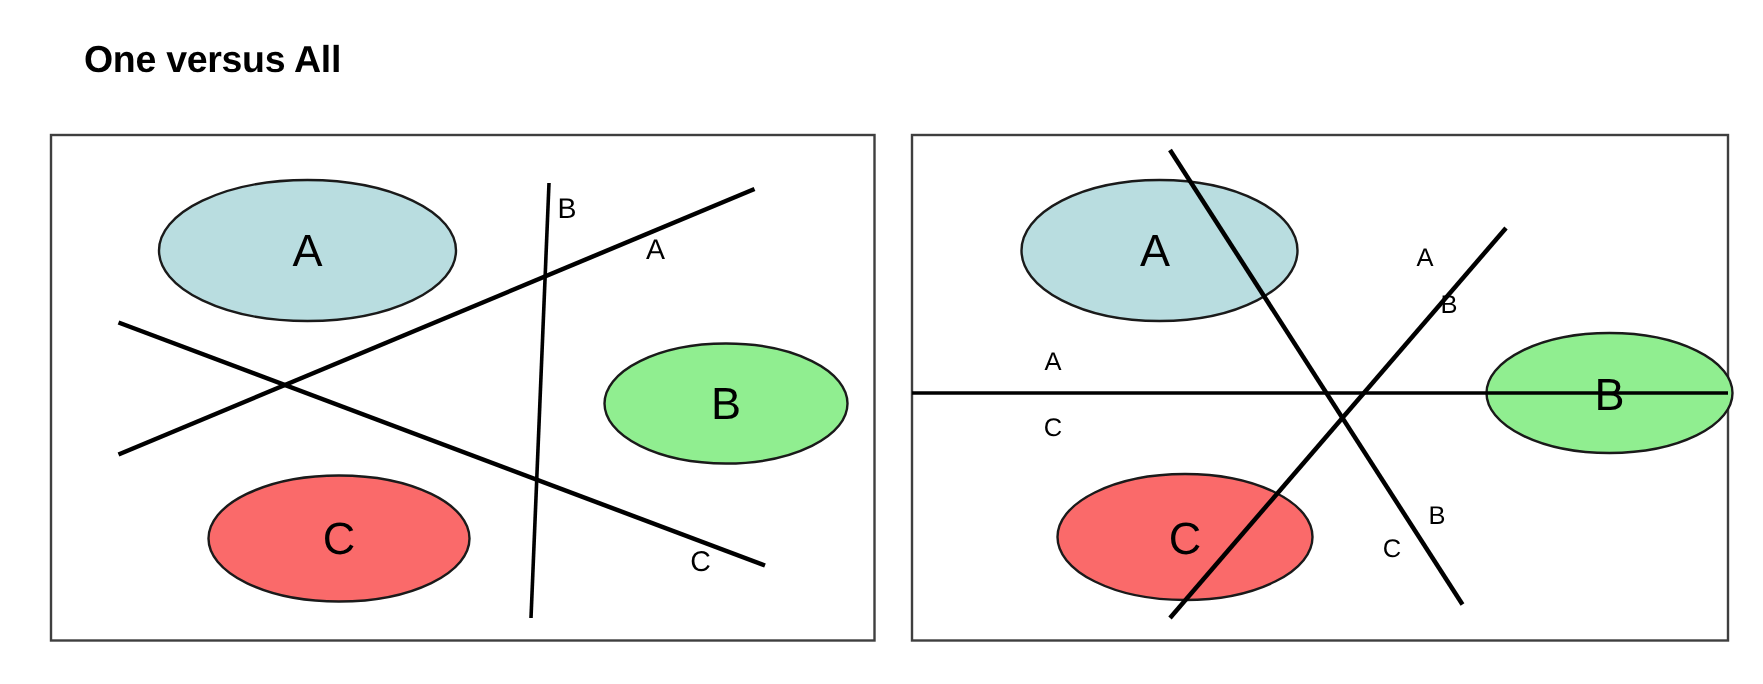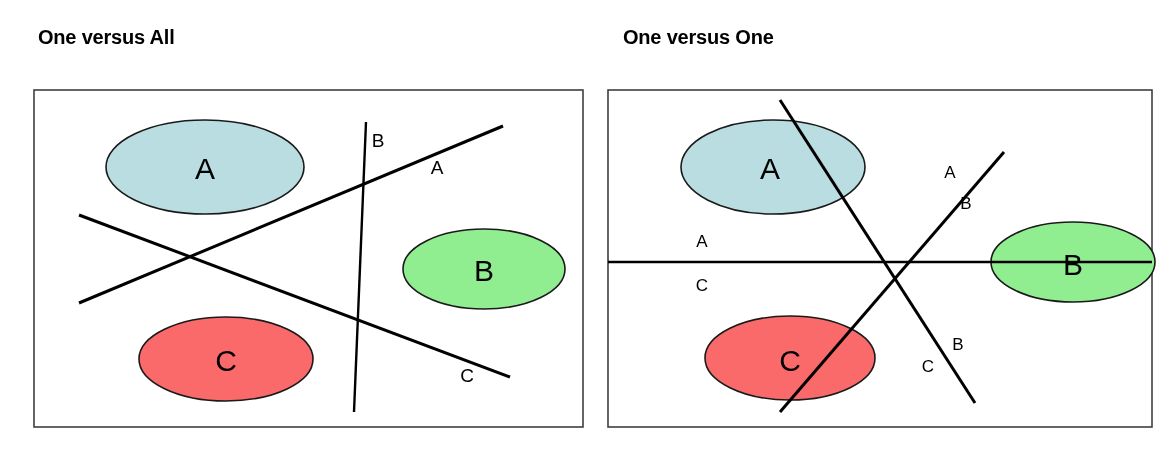--- a/index.html
+++ b/index.html
@@ -18,23 +18,23 @@
     position: absolute;
     top: 0;
     width: 588px;
     height: 456px;
   }
   #panel-left  { left: 0; }
   #panel-right { left: 585px; }
 
   .panel-title {
     position: absolute;
-    left: 38px;
+    left: 56px;
     top: 26px;
-    font-size: 20px;
+    font-size: 25px;
     font-weight: bold;
     color: #000000;
     letter-spacing: -0.2px;
     white-space: nowrap;
   }
   .diagram-svg {
     position: absolute;
     left: 0;
     top: 0;
     width: 588px;
@@ -104,21 +104,20 @@
     <text class="ellipse-label" x="226" y="360">C</text>
 
     <text class="line-label" x="378" y="140">B</text>
     <text class="line-label" x="437" y="167">A</text>
     <text class="line-label" x="467" y="375">C</text>
   </svg>
 </div>
 
 <div class="panel" id="panel-right">
 
-  <div class="panel-title">One versus One</div>
 
   <svg class="diagram-svg" viewBox="0 0 588 456" xmlns="http://www.w3.org/2000/svg">
 
     <rect class="frame-rect" x="23" y="90" width="544" height="337"></rect>
 
     <ellipse class="class-ellipse" cx="188" cy="167" rx="92" ry="47" fill="#b9dde0"></ellipse>
     <text class="ellipse-label" x="185" y="168">A</text>
 
     <ellipse class="class-ellipse" cx="488" cy="262" rx="82" ry="40" fill="#90ee90"></ellipse>
 

